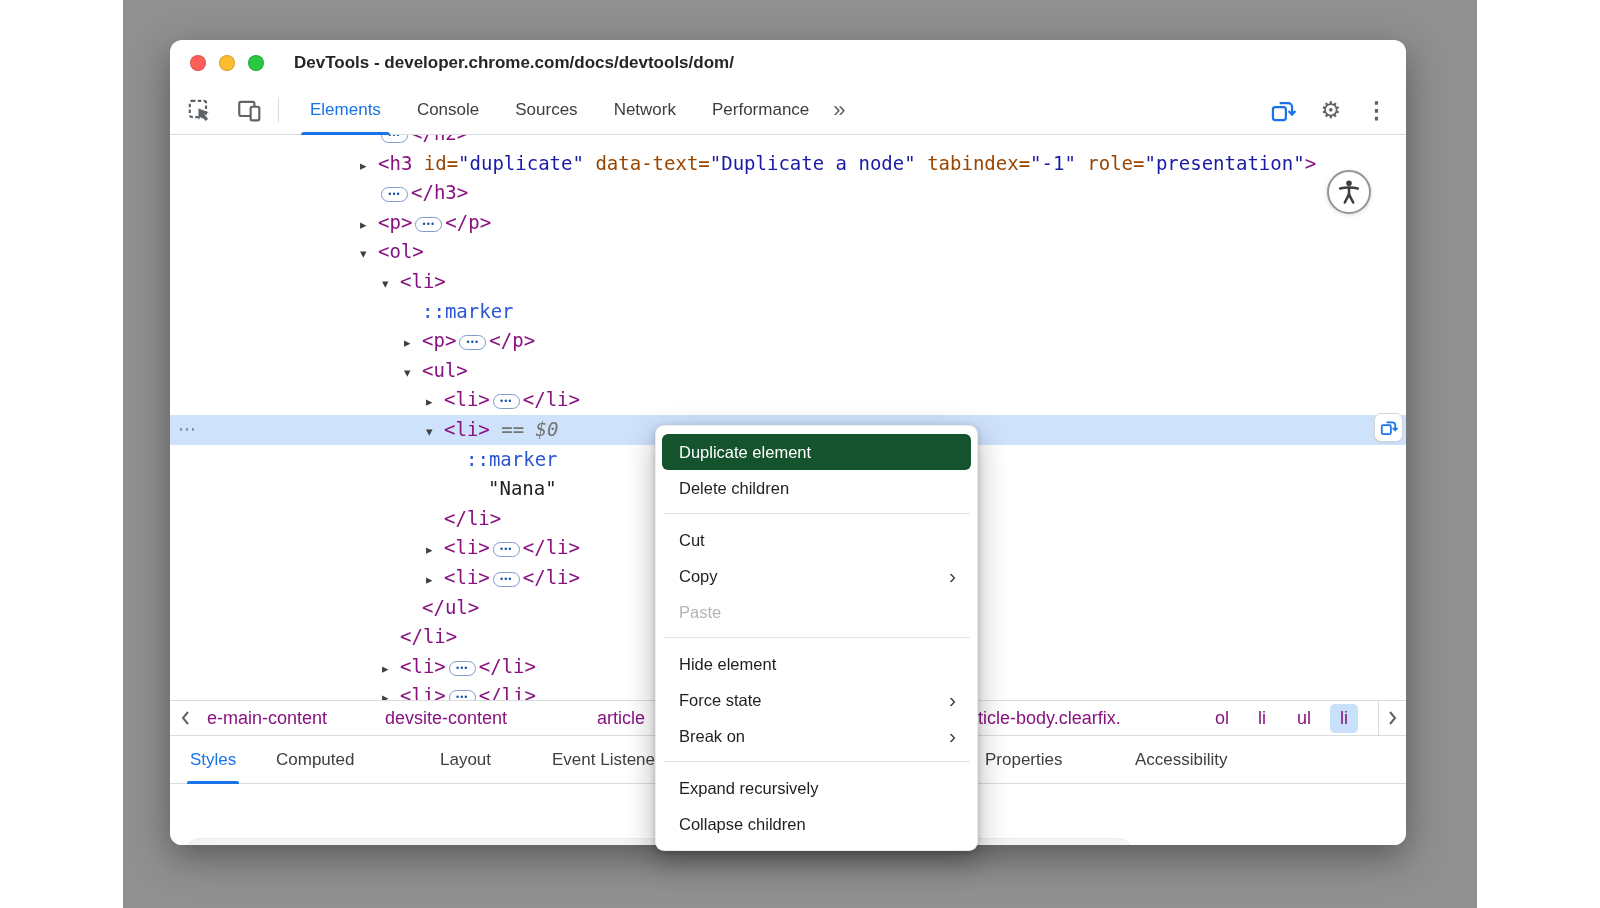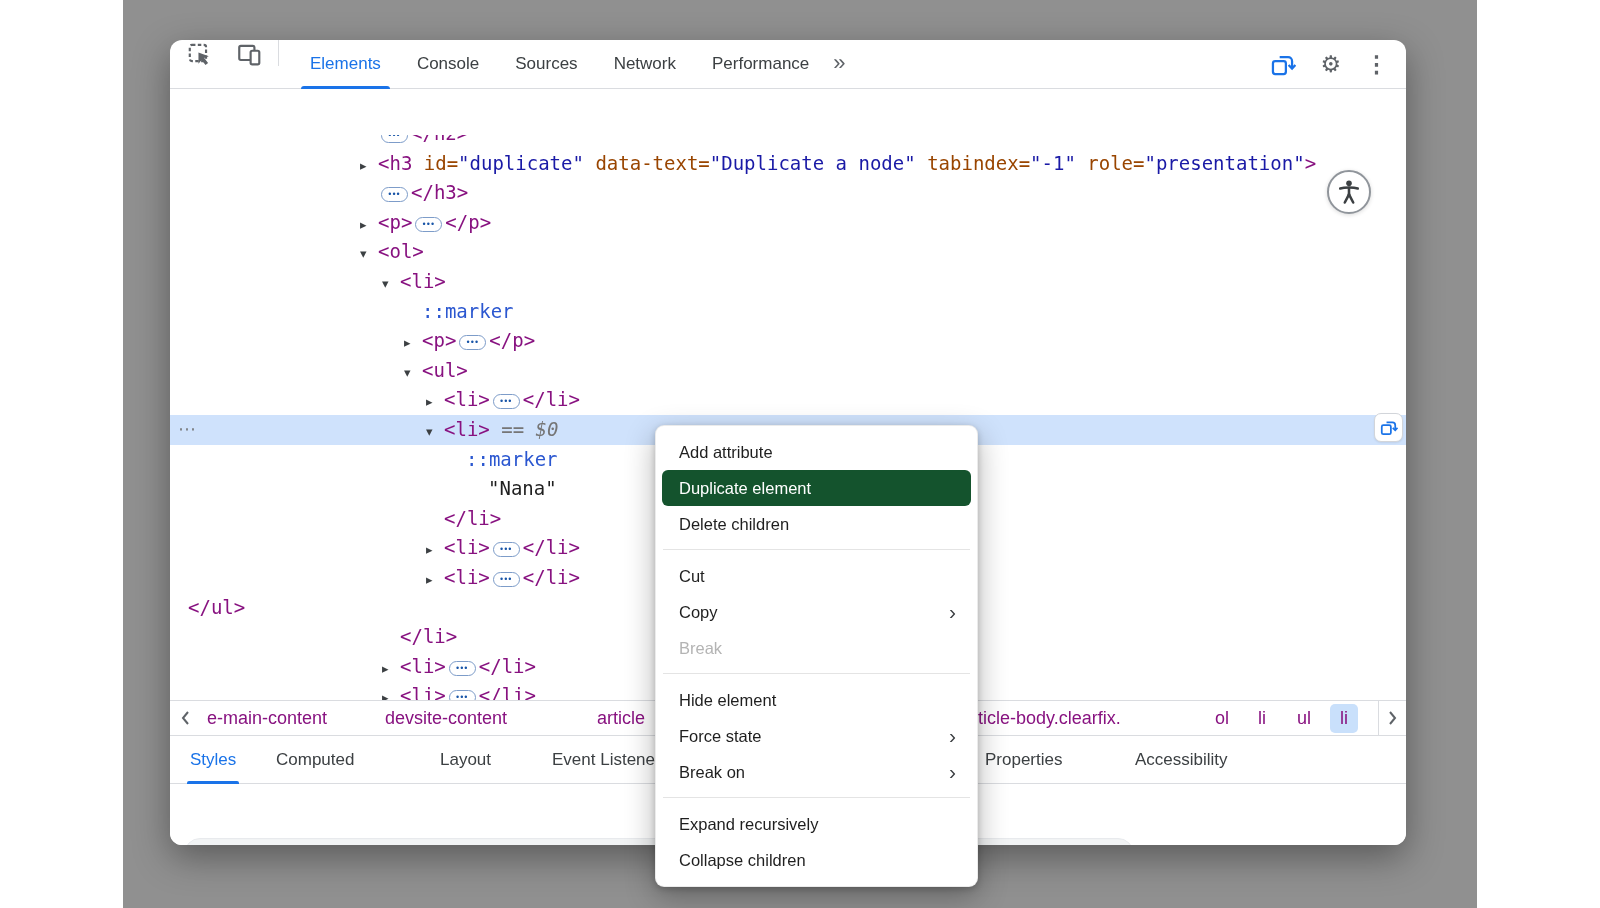--- a/index.html
+++ b/index.html
@@ -11,21 +11,21 @@
     border-radius:12px;box-shadow:0 12px 36px rgba(0,0,0,.38);overflow:hidden}
 
   
   .titlebar{height:46px;display:flex;align-items:center}
   .lights{display:flex;gap:13px;margin-left:20px}
   .light{width:16px;height:16px;border-radius:50%;border:.5px solid rgba(0,0,0,.15)}
   .light.red{background:#ff5f57}.light.yellow{background:#febc2e}.light.green{background:#28c840}
   .title{margin-left:30px;font-size:17px;font-weight:700;color:#262626}
 
   
-  .toolbar{height:49px;border-bottom:1px solid #dadce0;display:flex;position:relative}
+  .toolbar{height:49px;border-bottom:1px solid #dadce0;display:flex;align-items:center;position:relative}
   .tbicon{width:28px;height:28px;display:flex;align-items:center;justify-content:center;flex:0 0 auto}
   .tbicon.first{margin-left:15px}.tbicon + .tbicon{margin-left:22px}
   .tbsep{width:1px;height:26px;background:#dadce0;margin:0 13px 0 15px;flex:0 0 auto}
   .ptabs{display:flex;align-items:stretch;height:49px}
   .ptab{position:relative;padding:0 18px;font-size:17px;color:#3c4043;line-height:47px;cursor:default;white-space:nowrap}
   .ptab.active{color:#1a73e8}
   .ptab.active::after{content:"";position:absolute;left:9px;right:9px;bottom:0;height:3px;background:#1a73e8;border-radius:3px 3px 0 0}
   .moretabs{font-size:22px;color:#5f6368;line-height:46px;padding:0 6px}
   .tbright{margin-left:auto;display:flex;align-items:center;gap:24px;margin-right:18px}
   .gear{font-size:23px;color:#5f6368;line-height:1}
@@ -110,20 +110,28 @@
   .msep{height:1px;background:#e4e4e4;margin:7px 7px 8px}
 </style>
 </head>
 <body>
 
 <div class="stage">
   <div class="backdrop"></div>
 
   <div class="window">
 
+    <div class="titlebar">
+      <div class="lights">
+        <span class="light red"></span>
+        <span class="light yellow"></span>
+        <span class="light green"></span>
+      </div>
+      <span class="title">DevTools - developer.chrome.com/docs/devtools/dom/</span>
+    </div>
 
     <div class="toolbar">
       <span class="tbicon first">
         <svg width="26" height="26" viewBox="0 0 24 24" fill="none">
           <rect x="3.5" y="3.5" width="15" height="15" rx="2" stroke="#5f6368" stroke-width="2" stroke-dasharray="3.2 2.2"></rect>
           <path d="M11.5 10.5 l9.5 3.6 -4.2 1.6 3.6 4.6 -2.4 1.9 -3.6-4.6 -2.9 3.4 z" fill="#5f6368"></path>
         </svg>
       </span>
       <span class="tbicon">
         <svg width="26" height="26" viewBox="0 0 24 24" fill="none">
@@ -163,21 +171,21 @@
         <div class="trow" style="padding-left: 234px;"><span class="arrow none"></span><span class="tk-pseudo">::marker</span></div>
         <div class="trow" style="padding-left: 234px;"><span class="arrow collapsed"></span><span class="tk-tag">&lt;p&gt;</span><span class="pill"></span><span class="tk-tag">&lt;/p&gt;</span></div>
         <div class="trow" style="padding-left: 234px;"><span class="arrow expanded"></span><span class="tk-tag">&lt;ul&gt;</span></div>
         <div class="trow" style="padding-left: 256px;"><span class="arrow collapsed"></span><span class="tk-tag">&lt;li&gt;</span><span class="pill"></span><span class="tk-tag">&lt;/li&gt;</span></div>
         <div class="trow selected" style="padding-left: 256px;"><span class="gutter">⋯</span><span class="arrow expanded"></span><span class="tk-tag">&lt;li&gt;</span><span class="tk-flag"> == $0</span></div>
         <div class="trow" style="padding-left: 278px;"><span class="arrow none"></span><span class="tk-pseudo">::marker</span></div>
         <div class="trow" style="padding-left: 300px;"><span class="arrow none"></span><span class="tk-text">"Nana"</span></div>
         <div class="trow" style="padding-left: 256px;"><span class="arrow none"></span><span class="tk-tag">&lt;/li&gt;</span></div>
         <div class="trow" style="padding-left: 256px;"><span class="arrow collapsed"></span><span class="tk-tag">&lt;li&gt;</span><span class="pill"></span><span class="tk-tag">&lt;/li&gt;</span></div>
         <div class="trow" style="padding-left: 256px;"><span class="arrow collapsed"></span><span class="tk-tag">&lt;li&gt;</span><span class="pill"></span><span class="tk-tag">&lt;/li&gt;</span></div>
-        <div class="trow" style=""><span class="arrow none"></span><span class="tk-tag">&lt;/ul&gt;</span></div>
+        <div class="trow" style="padding-left: 234px;"><span class="arrow none"></span><span class="tk-tag">&lt;/ul&gt;</span></div>
         <div class="trow" style="padding-left: 212px;"><span class="arrow none"></span><span class="tk-tag">&lt;/li&gt;</span></div>
         <div class="trow" style="padding-left: 212px;"><span class="arrow collapsed"></span><span class="tk-tag">&lt;li&gt;</span><span class="pill"></span><span class="tk-tag">&lt;/li&gt;</span></div>
         <div class="trow" style="padding-left: 212px;"><span class="arrow collapsed"></span><span class="tk-tag">&lt;li&gt;</span><span class="pill"></span><span class="tk-tag">&lt;/li&gt;</span></div>
       </div>
 
     <div class="adorner">
       <svg width="19" height="19" viewBox="0 0 24 24" fill="none">
         <rect x="3.5" y="9" width="11.5" height="11.5" rx="2" stroke="#1a73e8" stroke-width="2.2"></rect>
         <path d="M9.5 5.5 h7.5 a3.5 3.5 0 0 1 3.5 3.5 v5.5" stroke="#1a73e8" stroke-width="2.2"></path>
         <path d="M17.4 12.4 L20.5 15.6 L23.4 12.4" stroke="#1a73e8" stroke-width="2.2"></path>
@@ -245,27 +253,26 @@
       <span class="ficon sidebar">
         <svg width="27" height="27" viewBox="0 0 24 24" fill="none">
           <rect x="3" y="5" width="18" height="14" rx="2" stroke="#5f6368" stroke-width="2"></rect>
           <rect x="14.5" y="6.5" width="5" height="11" fill="#5f6368"></rect>
         </svg>
       </span>
     </div>
   </div>
 
   <div class="ctxmenu">
-      <div class="mitem"><span>Add attribute</span></div>
       <div class="mitem hl"><span>Duplicate element</span></div>
       <div class="mitem"><span>Delete children</span></div>
       <div class="msep"></div>
       <div class="mitem"><span>Cut</span></div>
       <div class="mitem"><span>Copy</span><span class="mchev">›</span></div>
-      <div class="mitem dis"><span>Break</span></div>
+      <div class="mitem dis"><span>Paste</span></div>
       <div class="msep"></div>
       <div class="mitem"><span>Hide element</span></div>
       <div class="mitem"><span>Force state</span><span class="mchev">›</span></div>
       <div class="mitem"><span>Break on</span><span class="mchev">›</span></div>
       <div class="msep"></div>
       <div class="mitem"><span>Expand recursively</span></div>
       <div class="mitem"><span>Collapse children</span></div>
     </div>
 </div>
 

